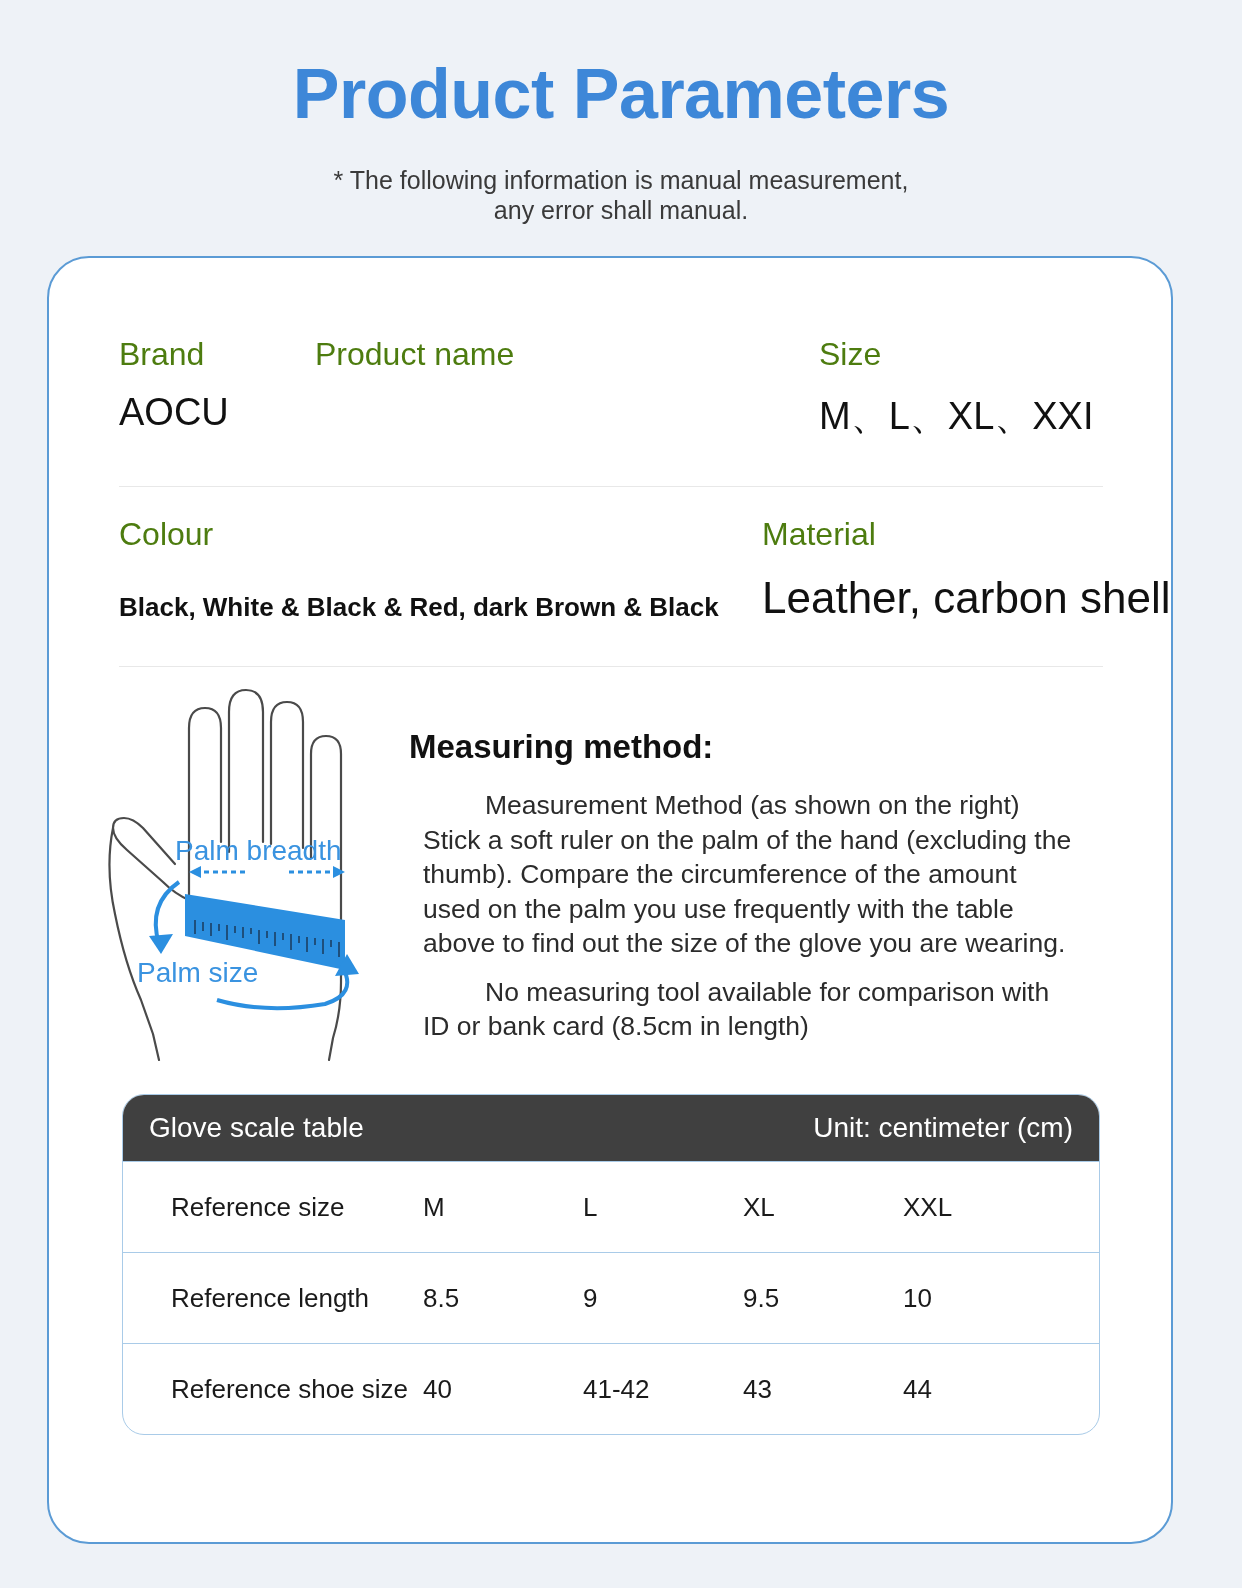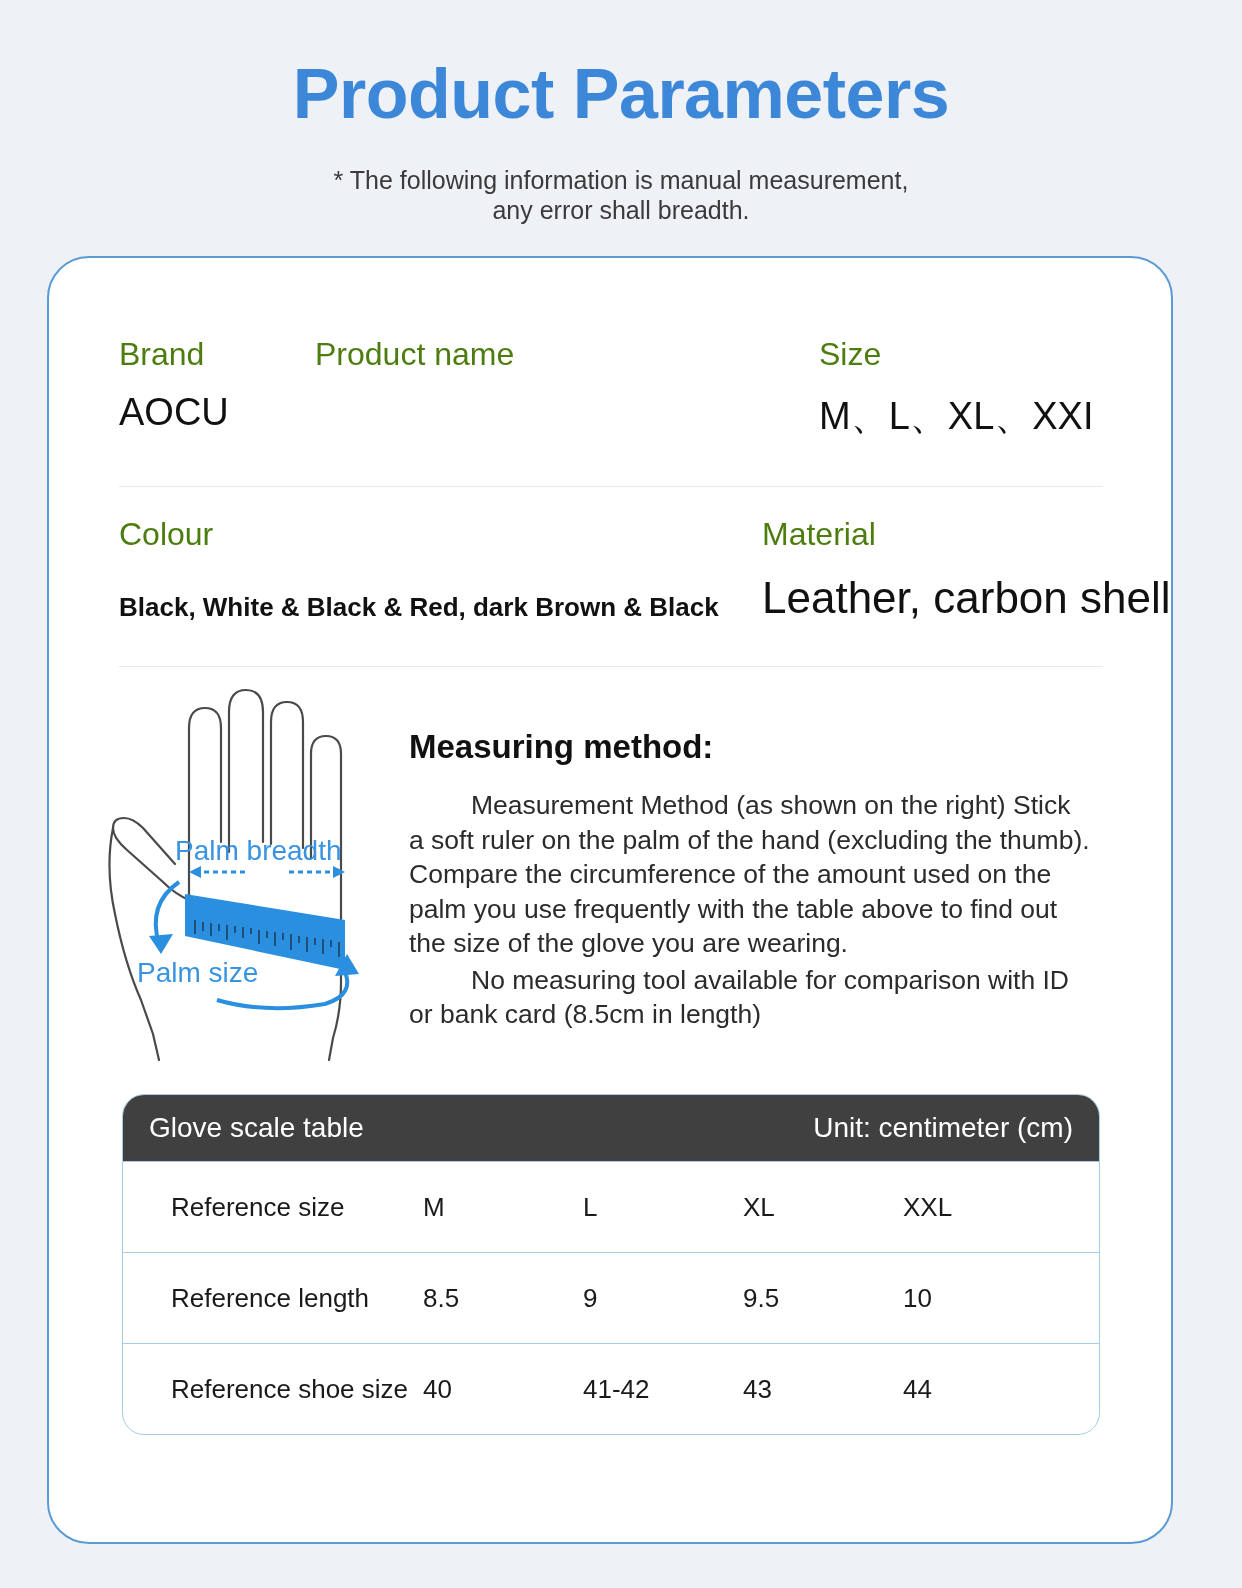--- a/index.html
+++ b/index.html
@@ -123,21 +123,21 @@
   .method-title {
     font-size: 33px;
     font-weight: bold;
     color: #111111;
     margin: 0 0 22px 0;
   }
   .method-text {
     font-size: 26.5px;
     line-height: 34.5px;
     color: #2b2b2b;
-    margin: 0;
+    margin: 14px;
     text-indent: 62px;
   }
   .method-text + .method-text { margin-top: 2px; }
 
   
   .scale-table {
     position: absolute;
     left: 73px;
     top: 836px;
     width: 978px;
@@ -187,21 +187,21 @@
   }
 
   .sr-only { position: absolute; width: 1px; height: 1px; overflow: hidden; clip: rect(0,0,0,0); }
 </style>
 </head>
 <body>
 
 <div class="page-title">Product Parameters</div>
 <div class="page-subtitle">
   <span>* The following information is manual measurement,</span><br>
-  <span>any error shall breadth.</span>
+  <span>any error shall manual.</span>
 </div>
 
 <div class="card">
 
   <div class="spec-row row1">
     <div class="spec-cell c-brand">
       <div class="spec-label">Brand</div>
       <div class="spec-value">AOCU</div>
     </div>
     <div class="spec-cell c-product">

